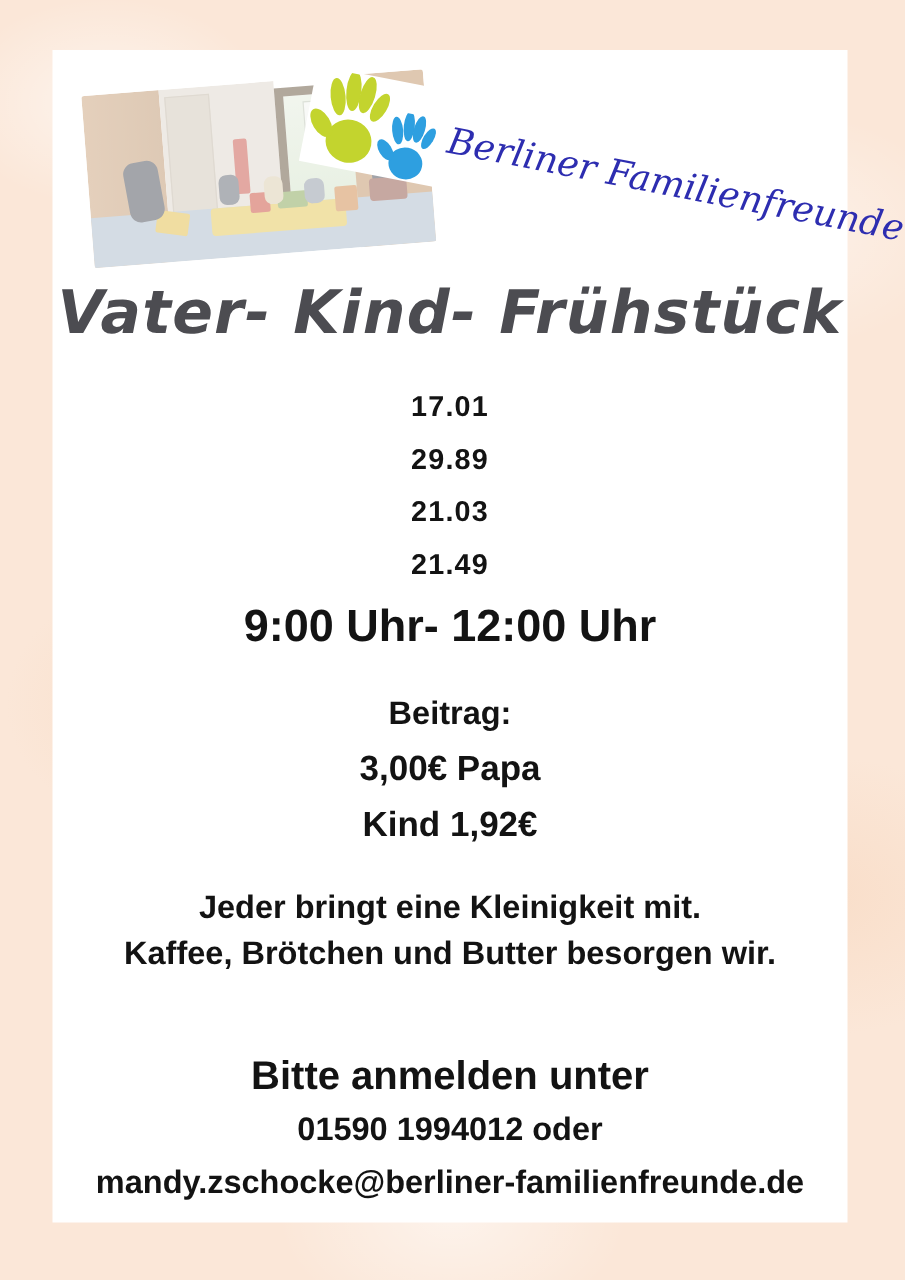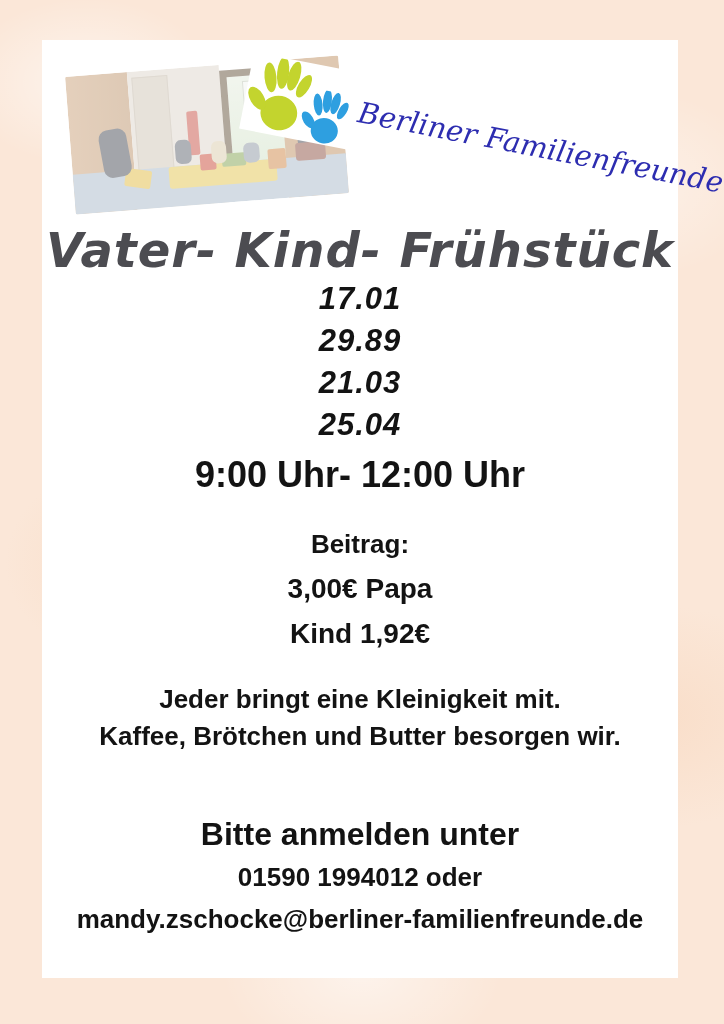--- a/index.html
+++ b/index.html
@@ -73,21 +73,21 @@
   .content{text-align:center;color:#131313;}
   .title{
     margin:4px 0 0 0;
     font-family:"DejaVu Sans", sans-serif;
     font-style:italic;
     font-weight:700;
     font-size:48px;
     letter-spacing:1px;
     color:#4c4c51;
   }
-  .dates{font-weight:700;font-size:31px;line-height:42px;letter-spacing:1px;font-style:italic;}
+  .dates{margin-top:26px;font-weight:700;font-size:23px;line-height:42px;letter-spacing:1px;}
   .time{margin-top:8px;font-weight:700;font-size:36px;}
   .fee-label{margin-top:33px;font-weight:700;font-size:26px;}
   .fee-line{margin-top:13px;font-weight:700;font-size:28px;}
   .notes{margin-top:31px;font-weight:700;font-size:26px;line-height:37px;}
   .register-heading{margin-top:61px;font-weight:700;font-size:32px;}
   .register-line{margin-top:7px;font-weight:700;font-size:26px;line-height:35px;}
 </style>
 </head>
 <body>
 
@@ -142,21 +142,21 @@
       </div>
     </div>
 
     <div class="content">
       <h1 class="title">Vater- Kind- Frühstück</h1>
 
       <div class="dates">
         <div>17.01</div>
         <div>29.89</div>
         <div>21.03</div>
-        <div>25.04</div>
+        <div>21.49</div>
       </div>
 
       <div class="time">9:00 Uhr- 12:00 Uhr</div>
 
       <div class="fee-label">Beitrag:</div>
       <div class="fee-line">3,00€ Papa</div>
       <div class="fee-line">Kind 1,92€</div>
 
       <div class="notes">
         <div>Jeder bringt eine Kleinigkeit mit.</div>

